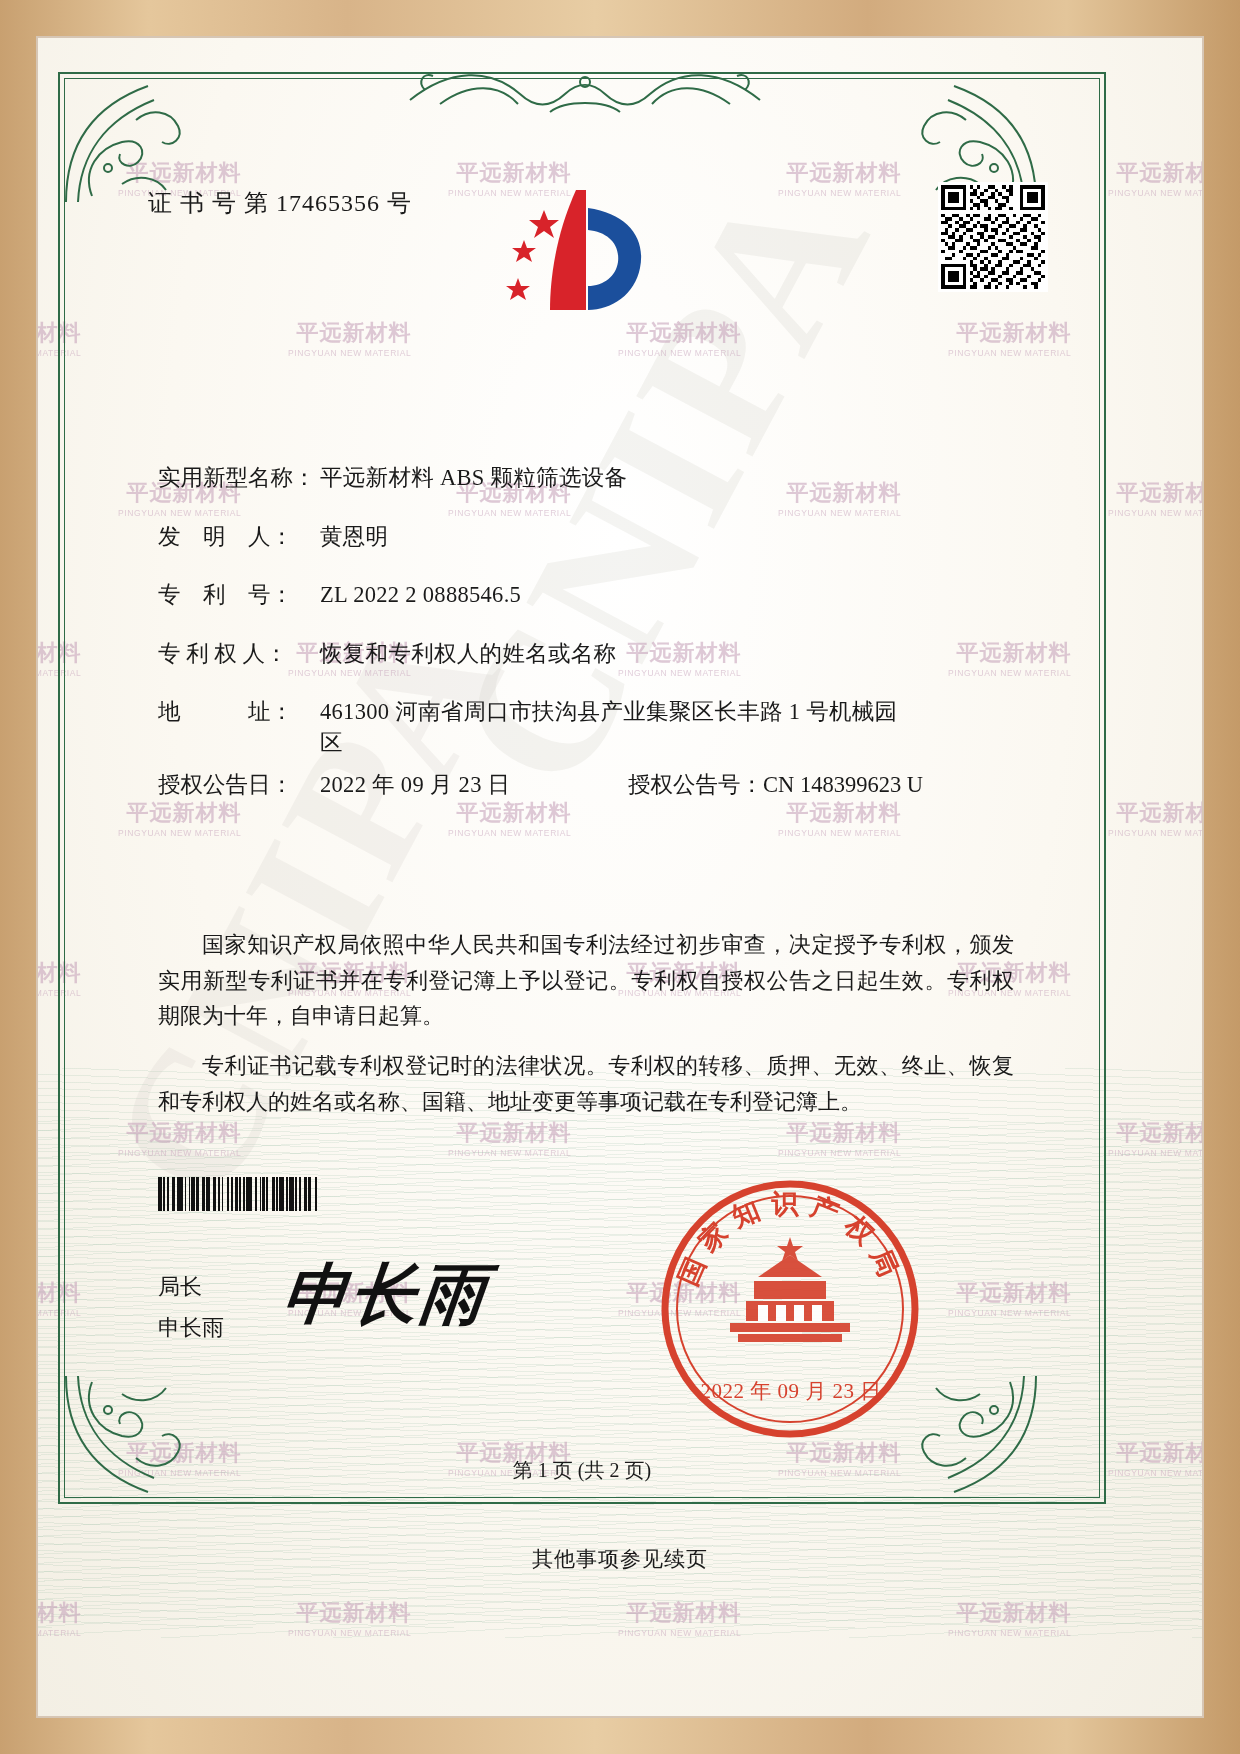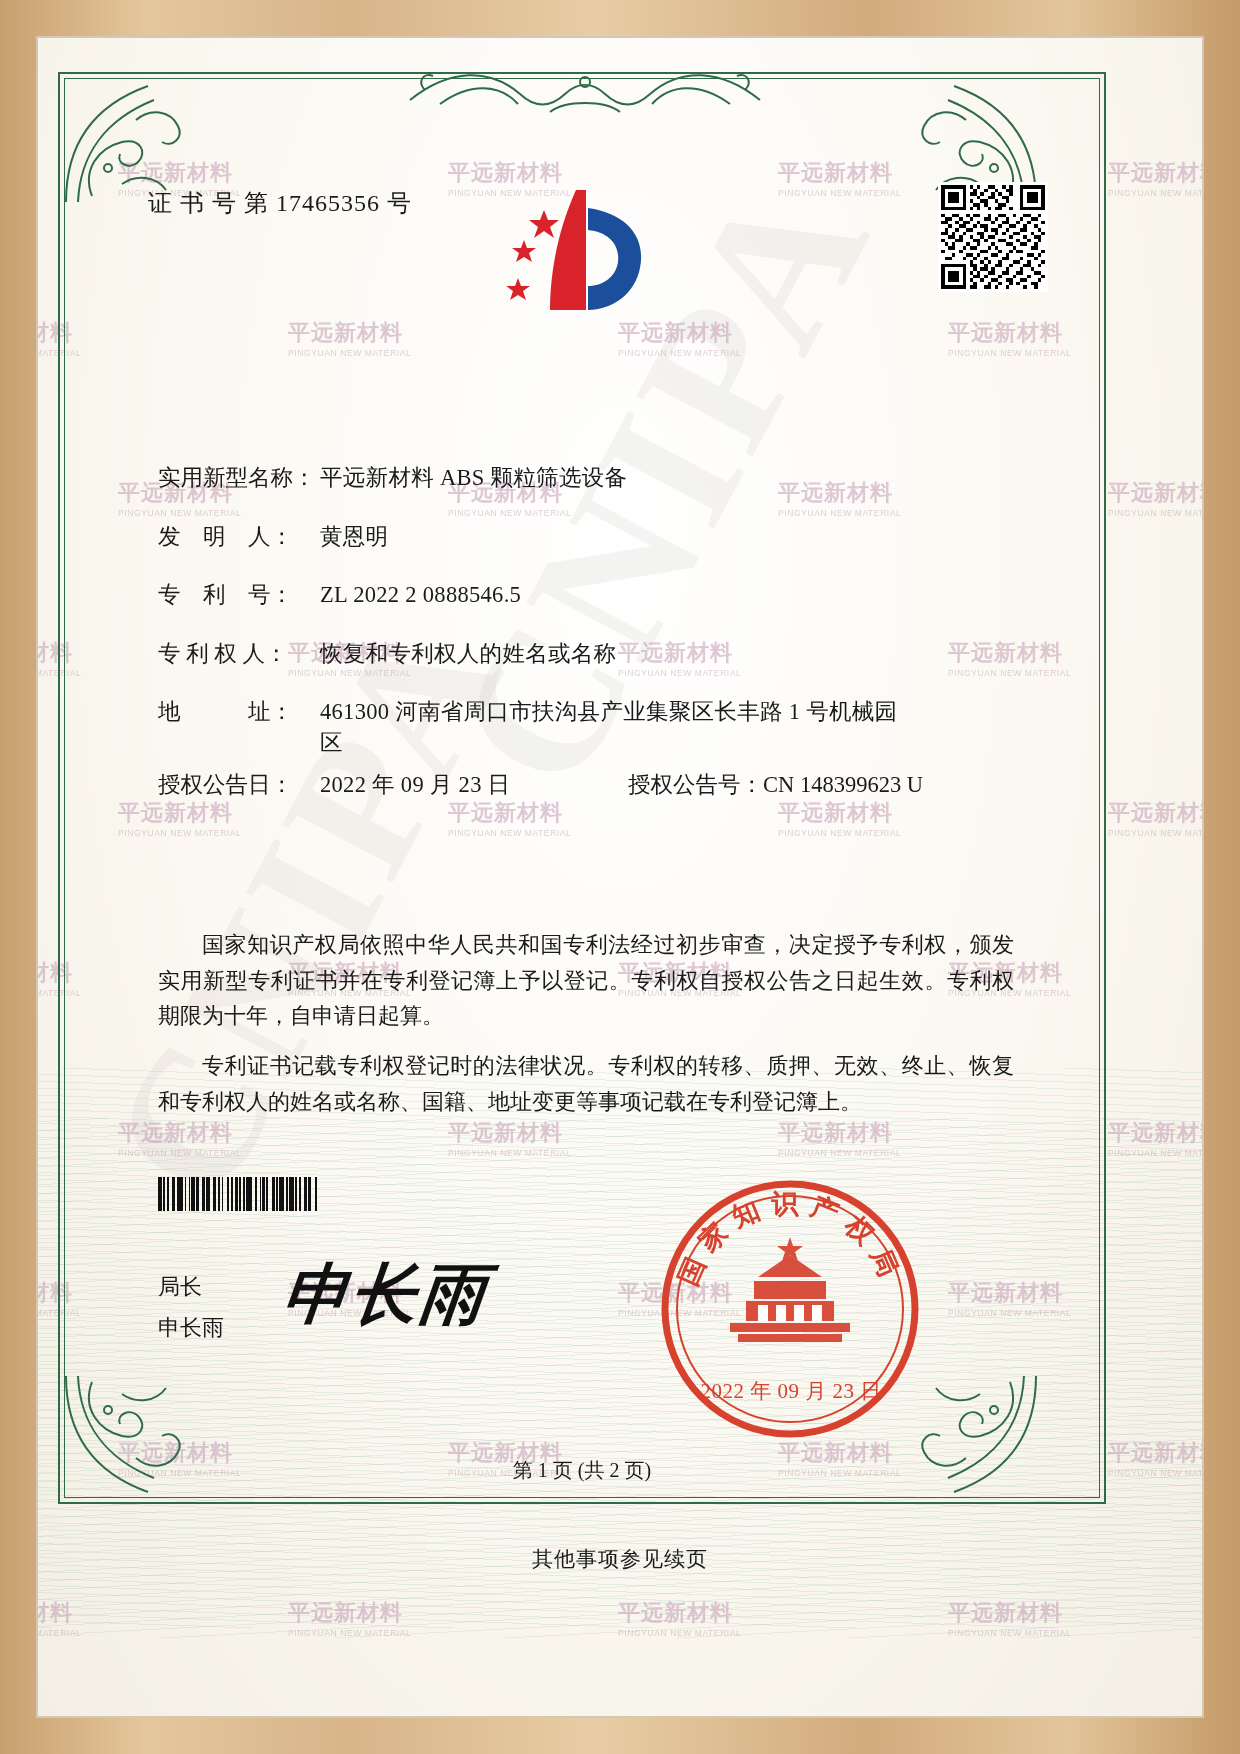--- a/index.html
+++ b/index.html
@@ -84,21 +84,21 @@
 
   
   .wm-layer {
     position: absolute;
     left: -80px; top: -40px;
     width: 1400px; height: 1840px;
     pointer-events: none;
   }
   .wm {
     position: absolute;
-    text-align: left;
+    text-align: right;
     color: rgba(196,168,188,0.55);
     font-family: "Liberation Sans", sans-serif;
     white-space: nowrap;
   }
   .wm .cn {
     font-size: 22px;
     font-weight: bold;
     letter-spacing: 1px;
     display: block;
     color: rgba(198,162,186,0.58);

